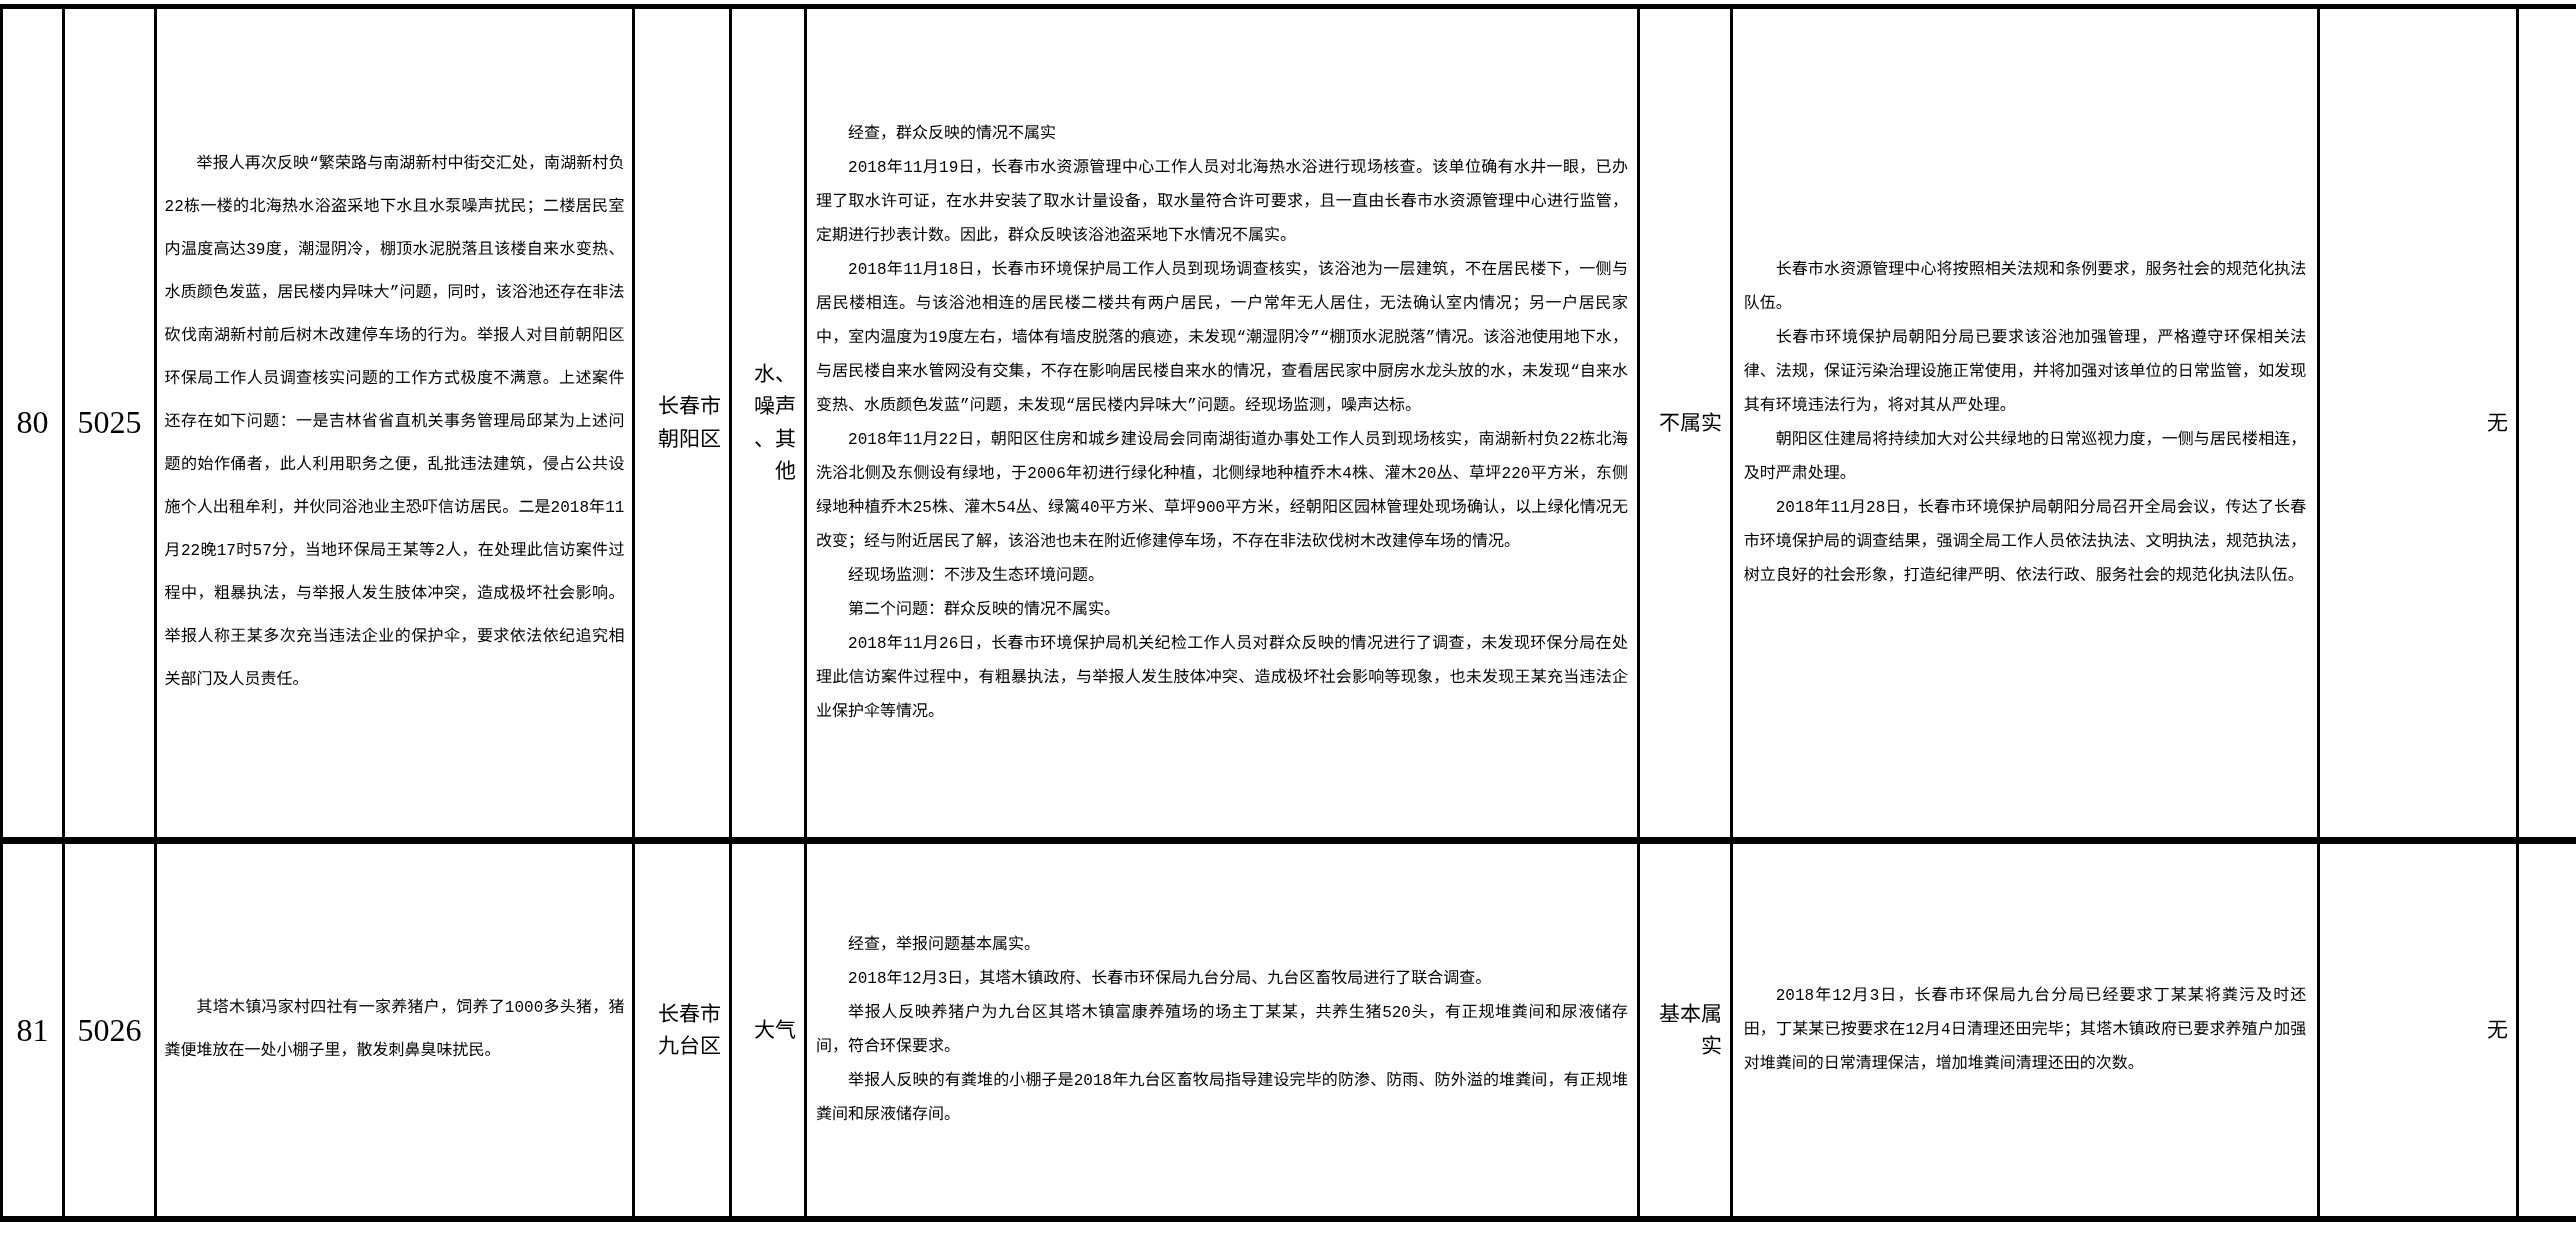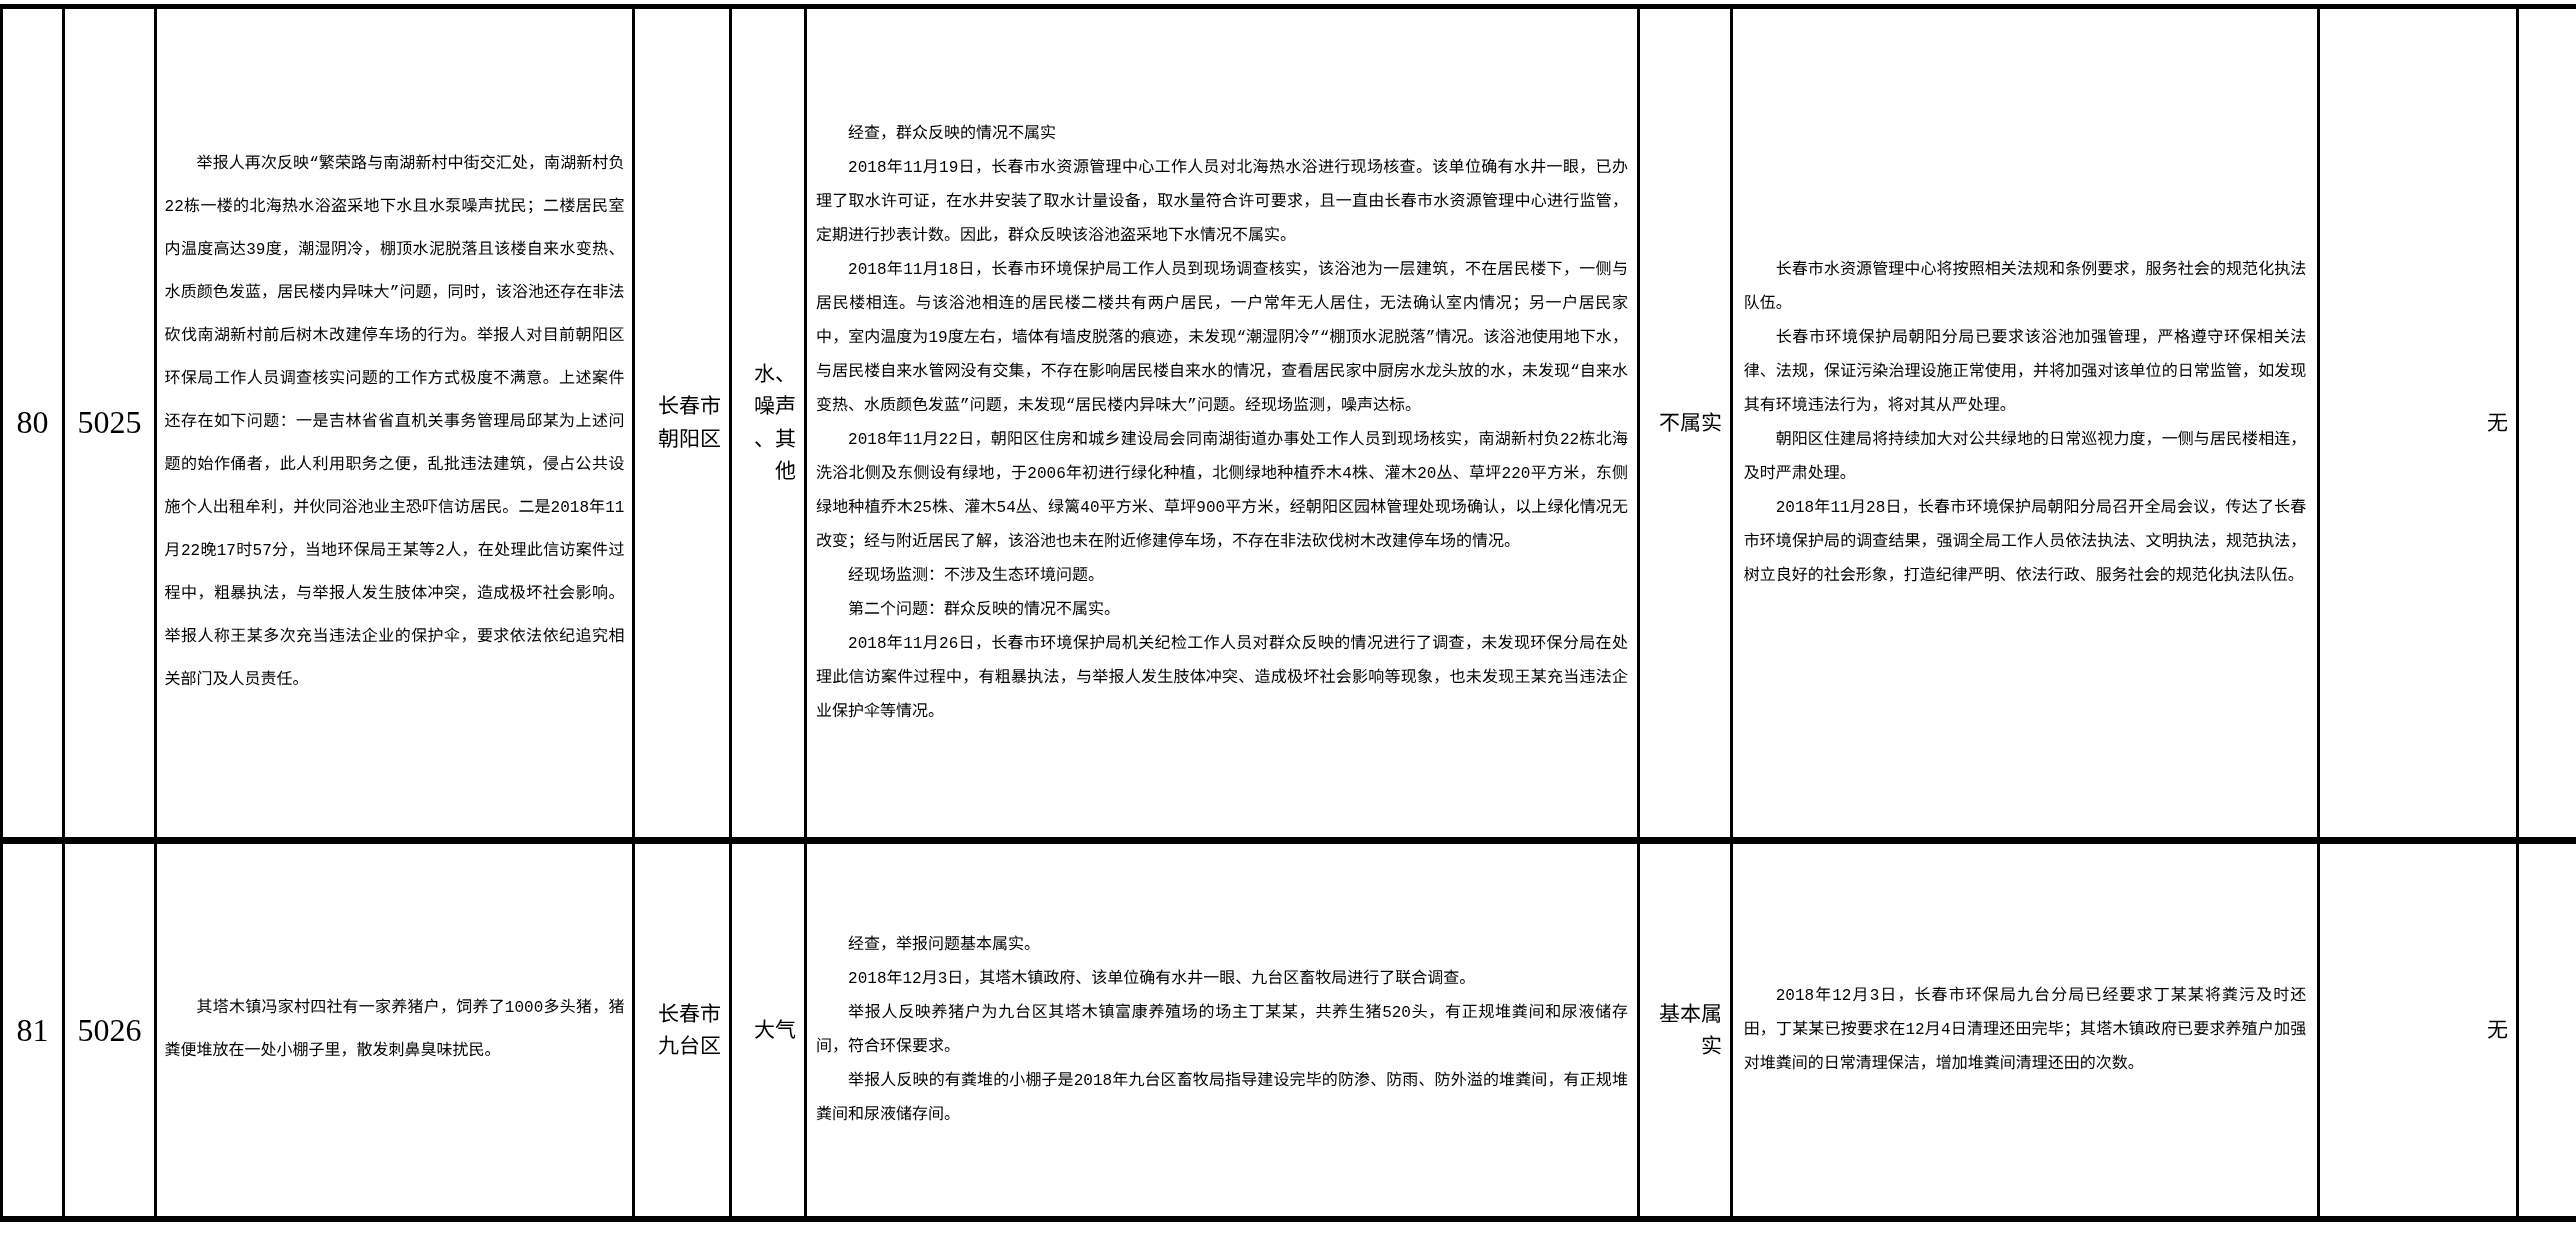--- a/index.html
+++ b/index.html
@@ -77,21 +77,21 @@
     <tr class="r81">
       <td class="num">81</td>
       <td class="num">5026</td>
       <td class="txt complaint">
         <p>其塔木镇冯家村四社有一家养猪户，饲养了1000多头猪，猪粪便堆放在一处小棚子里，散发刺鼻臭味扰民。</p>
       </td>
       <td class="mid">长春市九台区</td>
       <td class="mid">大气</td>
       <td class="txt invest">
         <p>经查，举报问题基本属实。</p>
-        <p>2018年12月3日，其塔木镇政府、该单位确有水井一眼、九台区畜牧局进行了联合调查。</p>
+        <p>2018年12月3日，其塔木镇政府、长春市环保局九台分局、九台区畜牧局进行了联合调查。</p>
         <p>举报人反映养猪户为九台区其塔木镇富康养殖场的场主丁某某，共养生猪520头，有正规堆粪间和尿液储存间，符合环保要求。</p>
         <p>举报人反映的有粪堆的小棚子是2018年九台区畜牧局指导建设完毕的防渗、防雨、防外溢的堆粪间，有正规堆粪间和尿液储存间。</p>
       </td>
       <td class="mid">基本属实</td>
       <td class="txt handle">
         <p>2018年12月3日，长春市环保局九台分局已经要求丁某某将粪污及时还田，丁某某已按要求在12月4日清理还田完毕；其塔木镇政府已要求养殖户加强对堆粪间的日常清理保洁，增加堆粪间清理还田的次数。</p>
       </td>
       <td class="mid">无</td>
       <td class="mid last"></td>
     </tr>

